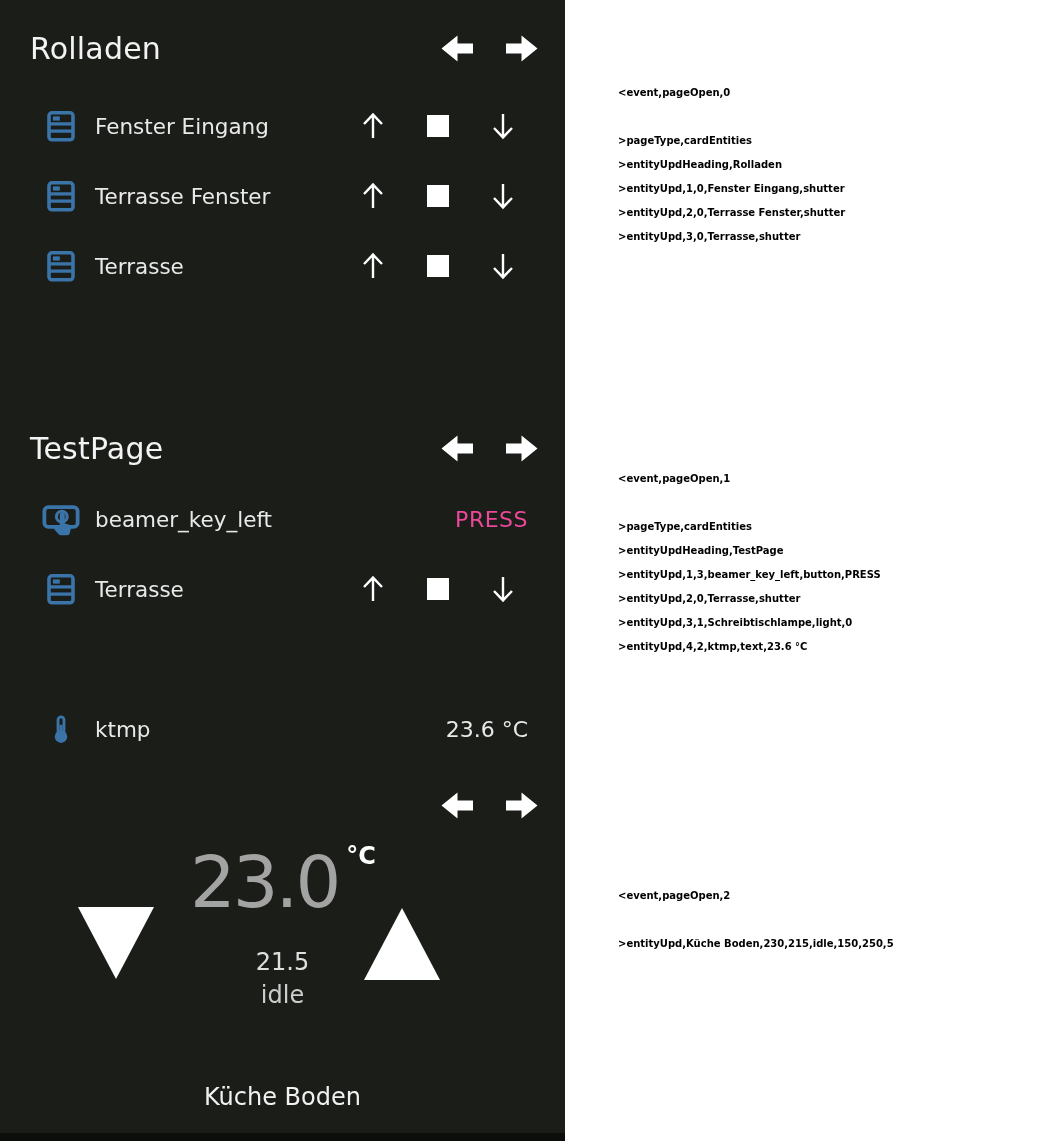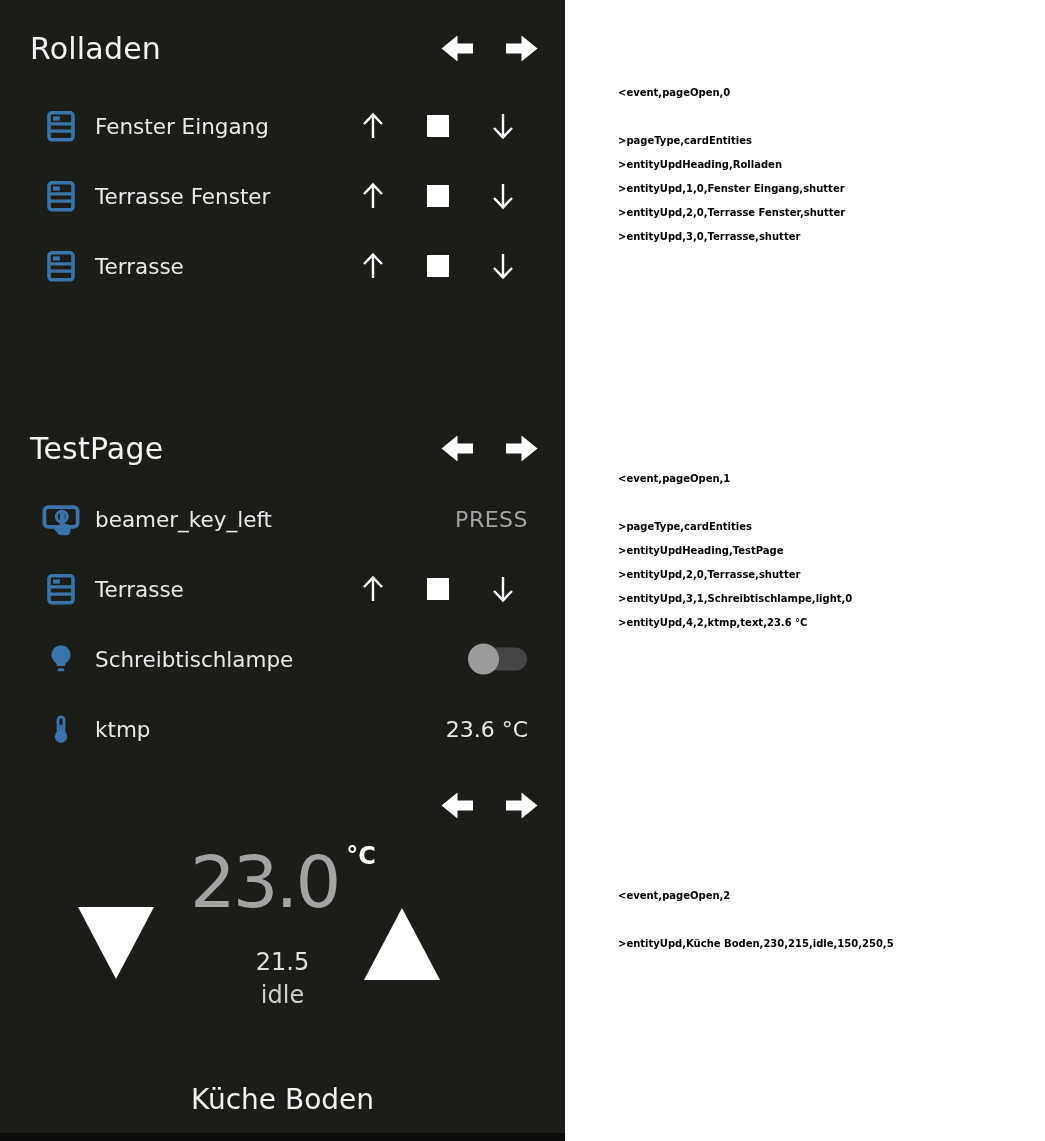--- a/index.html
+++ b/index.html
@@ -30,33 +30,33 @@
     font-size:21.5px;color:#e9e9e9;white-space:nowrap;
   }
   .ctl{position:absolute;top:50%;transform:translateY(-50%);display:flex;align-items:center;justify-content:center;}
   .ctl-up{left:360px;width:26px;height:30px;}
   .ctl-stop{left:427px;width:22px;height:22px;background:#ffffff;}
   .ctl-down{left:490px;width:26px;height:30px;}
   .entity-value{
     position:absolute;right:37px;top:50%;transform:translateY(-50%);
     font-size:22px;color:#e9e9e9;white-space:nowrap;
   }
-  .press-value{color:#a3a3a3;font-weight:500;letter-spacing:.5px;}
+  .press-value{color:#ec4899;font-weight:500;letter-spacing:.5px;}
   
   .toggle{position:absolute;right:38px;top:50%;transform:translateY(-50%);width:57px;height:23px;}
   .toggle-track{position:absolute;left:0;top:0;width:57px;height:23px;border-radius:12px;background:#454545;}
   .toggle-knob{position:absolute;left:-2px;top:-4px;width:31px;height:31px;border-radius:50%;background:#9b9b9b;}
   
   .thermo-temp{position:absolute;left:190px;top:83px;display:flex;align-items:flex-start;}
   .thermo-temp-num{font-size:72px;font-weight:400;line-height:68px;letter-spacing:-3px;color:#a3a3a3;}
   .thermo-temp-unit{font-size:24px;font-weight:700;color:#ffffff;margin-left:8px;margin-top:-6px;}
   .thermo-center{position:absolute;left:0;right:0;text-align:center;}
   .thermo-setpoint{top:183px;font-size:24px;color:#e0e0e0;}
   .thermo-state{top:216px;font-size:24px;color:#cdcdcd;}
-  .thermo-title{top:318px;font-size:28px;color:#f1f1f1;}
+  .thermo-title{top:318px;font-size:24px;color:#f1f1f1;}
   .tri-btn{position:absolute;width:78px;height:74px;}
   .tri-down{left:77px;top:141px;}
   .tri-up{left:363px;top:142px;}
   .bottom-strip{position:absolute;left:0;right:0;bottom:0;height:8px;background:#0c0e0b;}
   
   .proto-block{
     position:absolute;left:618px;color:#000000;
     font-family:"DejaVu Sans",sans-serif;font-weight:700;font-size:10px;
   }
   .proto-line{height:24px;line-height:24px;white-space:pre;}
@@ -229,32 +229,20 @@
           </svg>
         </span>
       <span class="ctl ctl-stop"></span>
       <span class="ctl ctl-down">
         <svg width="26" height="30" viewBox="0 0 26 30">
             <use href="#ico-arrow-down"></use>
           </svg>
         </span>
     </div>
 
-    <div class="entity-row" style="top:216px;">
-      <span class="entity-icon">
-        <svg width="36" height="38" viewBox="0 0 24 24">
-            <use href="#ico-bulb"></use>
-          </svg>
-        </span>
-      <span class="entity-label">Schreibtischlampe</span>
-      <span class="toggle">
-        <span class="toggle-track"></span>
-        <span class="toggle-knob"></span>
-      </span>
-    </div>
 
     <div class="entity-row" style="top:286px;">
       <span class="entity-icon">
         <svg width="34" height="38" viewBox="0 0 24 24">
             <use href="#ico-thermo"></use>
           </svg>
         </span>
       <span class="entity-label">ktmp</span>
       <span class="entity-value">23.6 °C</span>
     </div>
@@ -306,20 +294,21 @@
     <div class="proto-line">&gt;entityUpdHeading,Rolladen</div>
     <div class="proto-line">&gt;entityUpd,1,0,Fenster Eingang,shutter</div>
     <div class="proto-line">&gt;entityUpd,2,0,Terrasse Fenster,shutter</div>
     <div class="proto-line">&gt;entityUpd,3,0,Terrasse,shutter</div>
   </div>
 <div class="proto-block" style="top:467px;">
     <div class="proto-line">&lt;event,pageOpen,1</div>
     <div class="proto-line"></div>
     <div class="proto-line">&gt;pageType,cardEntities</div>
     <div class="proto-line">&gt;entityUpdHeading,TestPage</div>
+    <div class="proto-line">&gt;entityUpd,1,3,beamer_key_left,button,PRESS</div>
     <div class="proto-line">&gt;entityUpd,2,0,Terrasse,shutter</div>
     <div class="proto-line">&gt;entityUpd,3,1,Schreibtischlampe,light,0</div>
     <div class="proto-line">&gt;entityUpd,4,2,ktmp,text,23.6 °C</div>
   </div>
 <div class="proto-block" style="top:884px;">
     <div class="proto-line">&lt;event,pageOpen,2</div>
     <div class="proto-line"></div>
     <div class="proto-line">&gt;entityUpd,Küche Boden,230,215,idle,150,250,5</div>
   </div>
 

